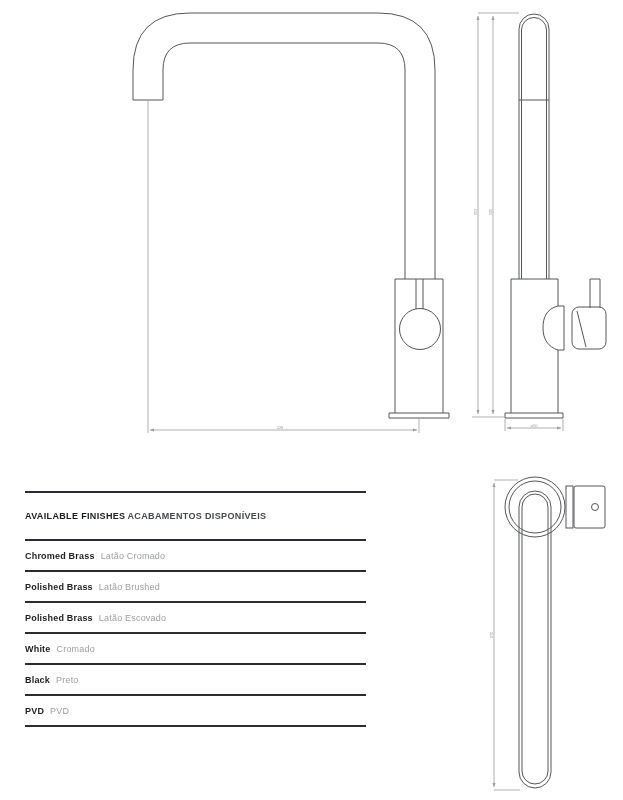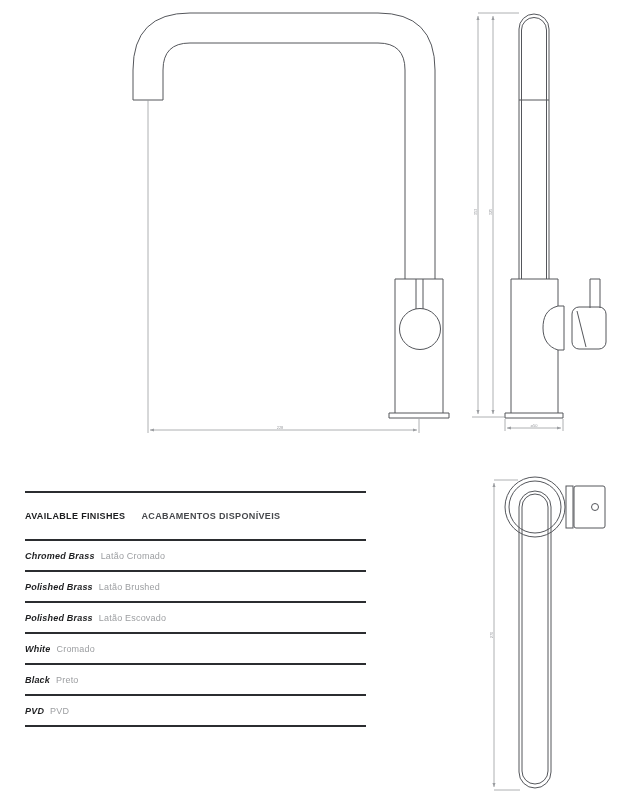--- a/index.html
+++ b/index.html
@@ -14,31 +14,31 @@
   svg{display:block;}
   svg .ln{fill:none;stroke:#54565b;stroke-width:1;}
   svg .dim{fill:none;stroke:#9a9ca0;stroke-width:0.8;}
   svg .dimtxt{fill:#9a9ca0;font-size:4px;font-family:"Liberation Sans",sans-serif;}
 
   .finishes{
     position:absolute;left:25px;top:491px;width:341px;
     border-top:2px solid #2b2d30;
   }
   .f-header{
-    height:46px;display:flex;align-items:center;gap:16px;
+    height:46px;display:flex;align-items:center;gap:2px;
     border-bottom:2px solid #2b2d30;
     font-size:9px;font-weight:bold;letter-spacing:.35px;
   }
   .f-header .en{color:#1b1c1e;}
   .f-header .pt-h{color:#46484c;}
   .f-row{
     height:29px;display:flex;align-items:center;gap:6px;
     border-bottom:2px solid #2b2d30;font-size:9px;letter-spacing:.2px;
   }
-  .f-row .en{font-weight:bold;color:#1e1f21;font-style:italic;}
+  .f-row .en{font-weight:bold;color:#1e1f21;}
   .f-row .pt{color:#9c9ea1;}
 </style>
 </head>
 <body>
 
 <svg id="front-view" class="view" width="340" height="440" viewBox="0 0 340 440">
   <defs>
     <marker id="arrF" viewBox="0 0 10 10" refX="9" refY="5" markerWidth="5.5" markerHeight="5.5" orient="auto-start-reverse">
       <path d="M0,1.5 L9,5 L0,8.5 Z" fill="#9a9ca0"></path>
     </marker>

